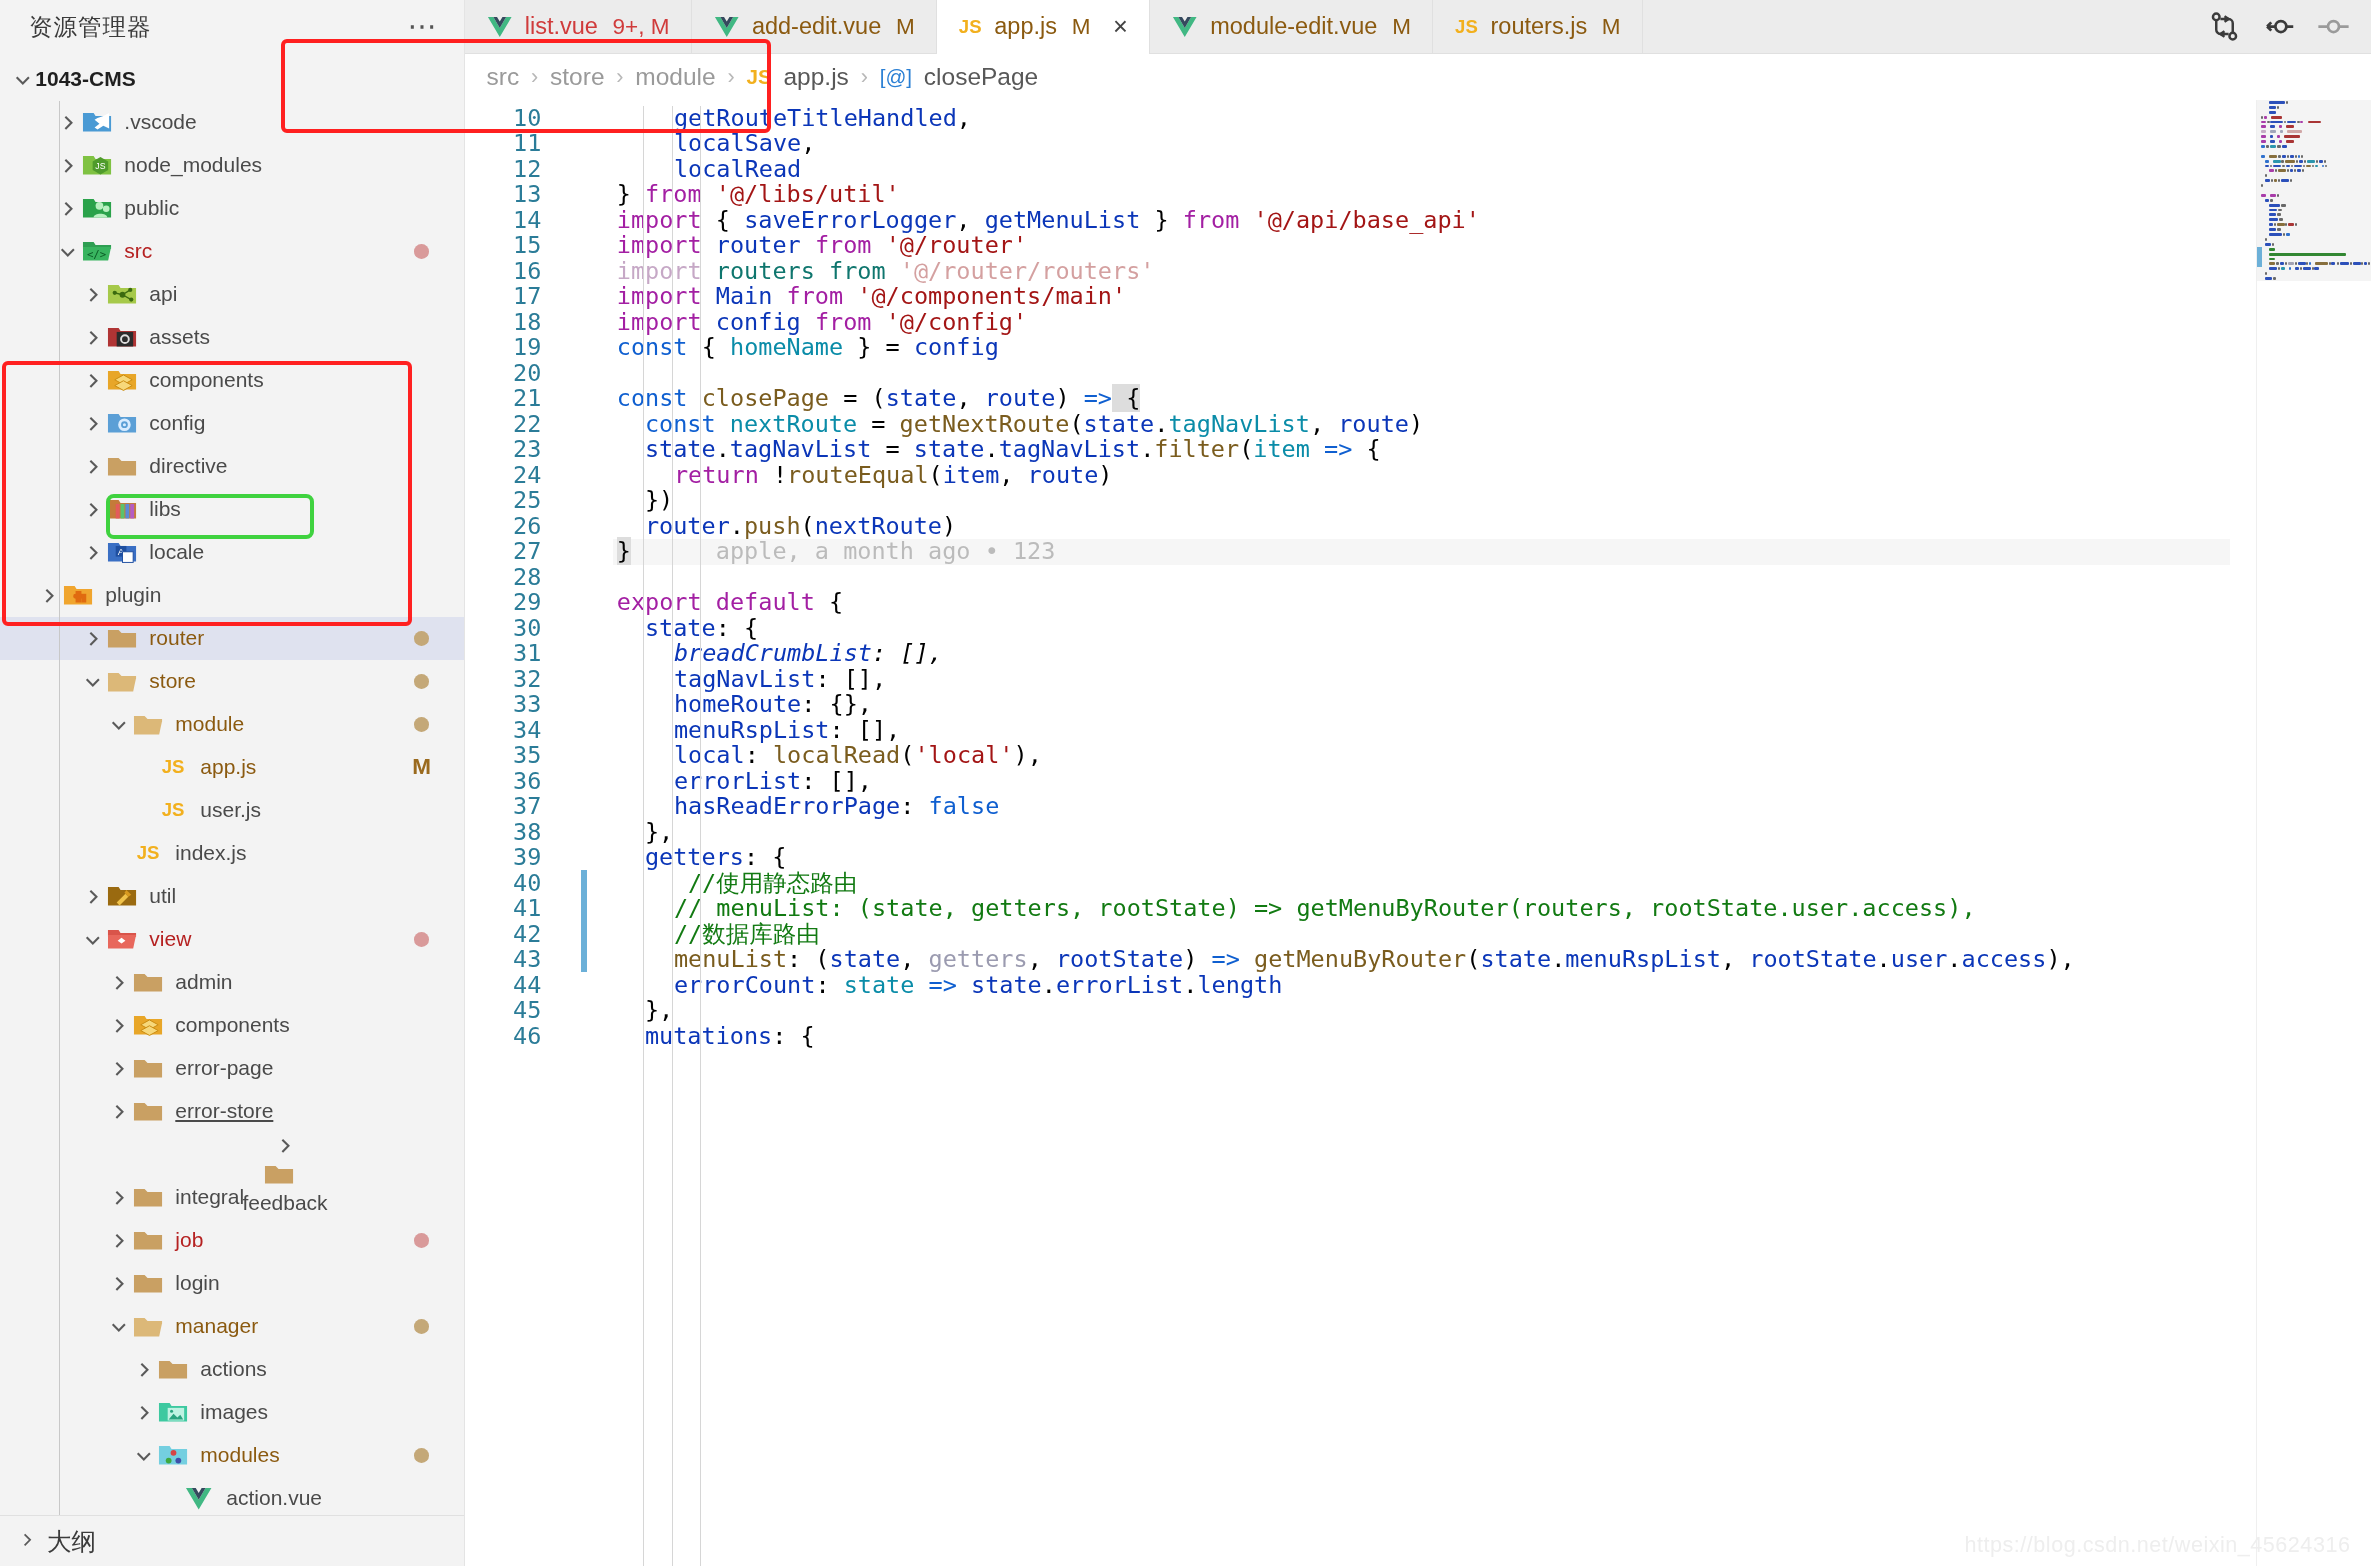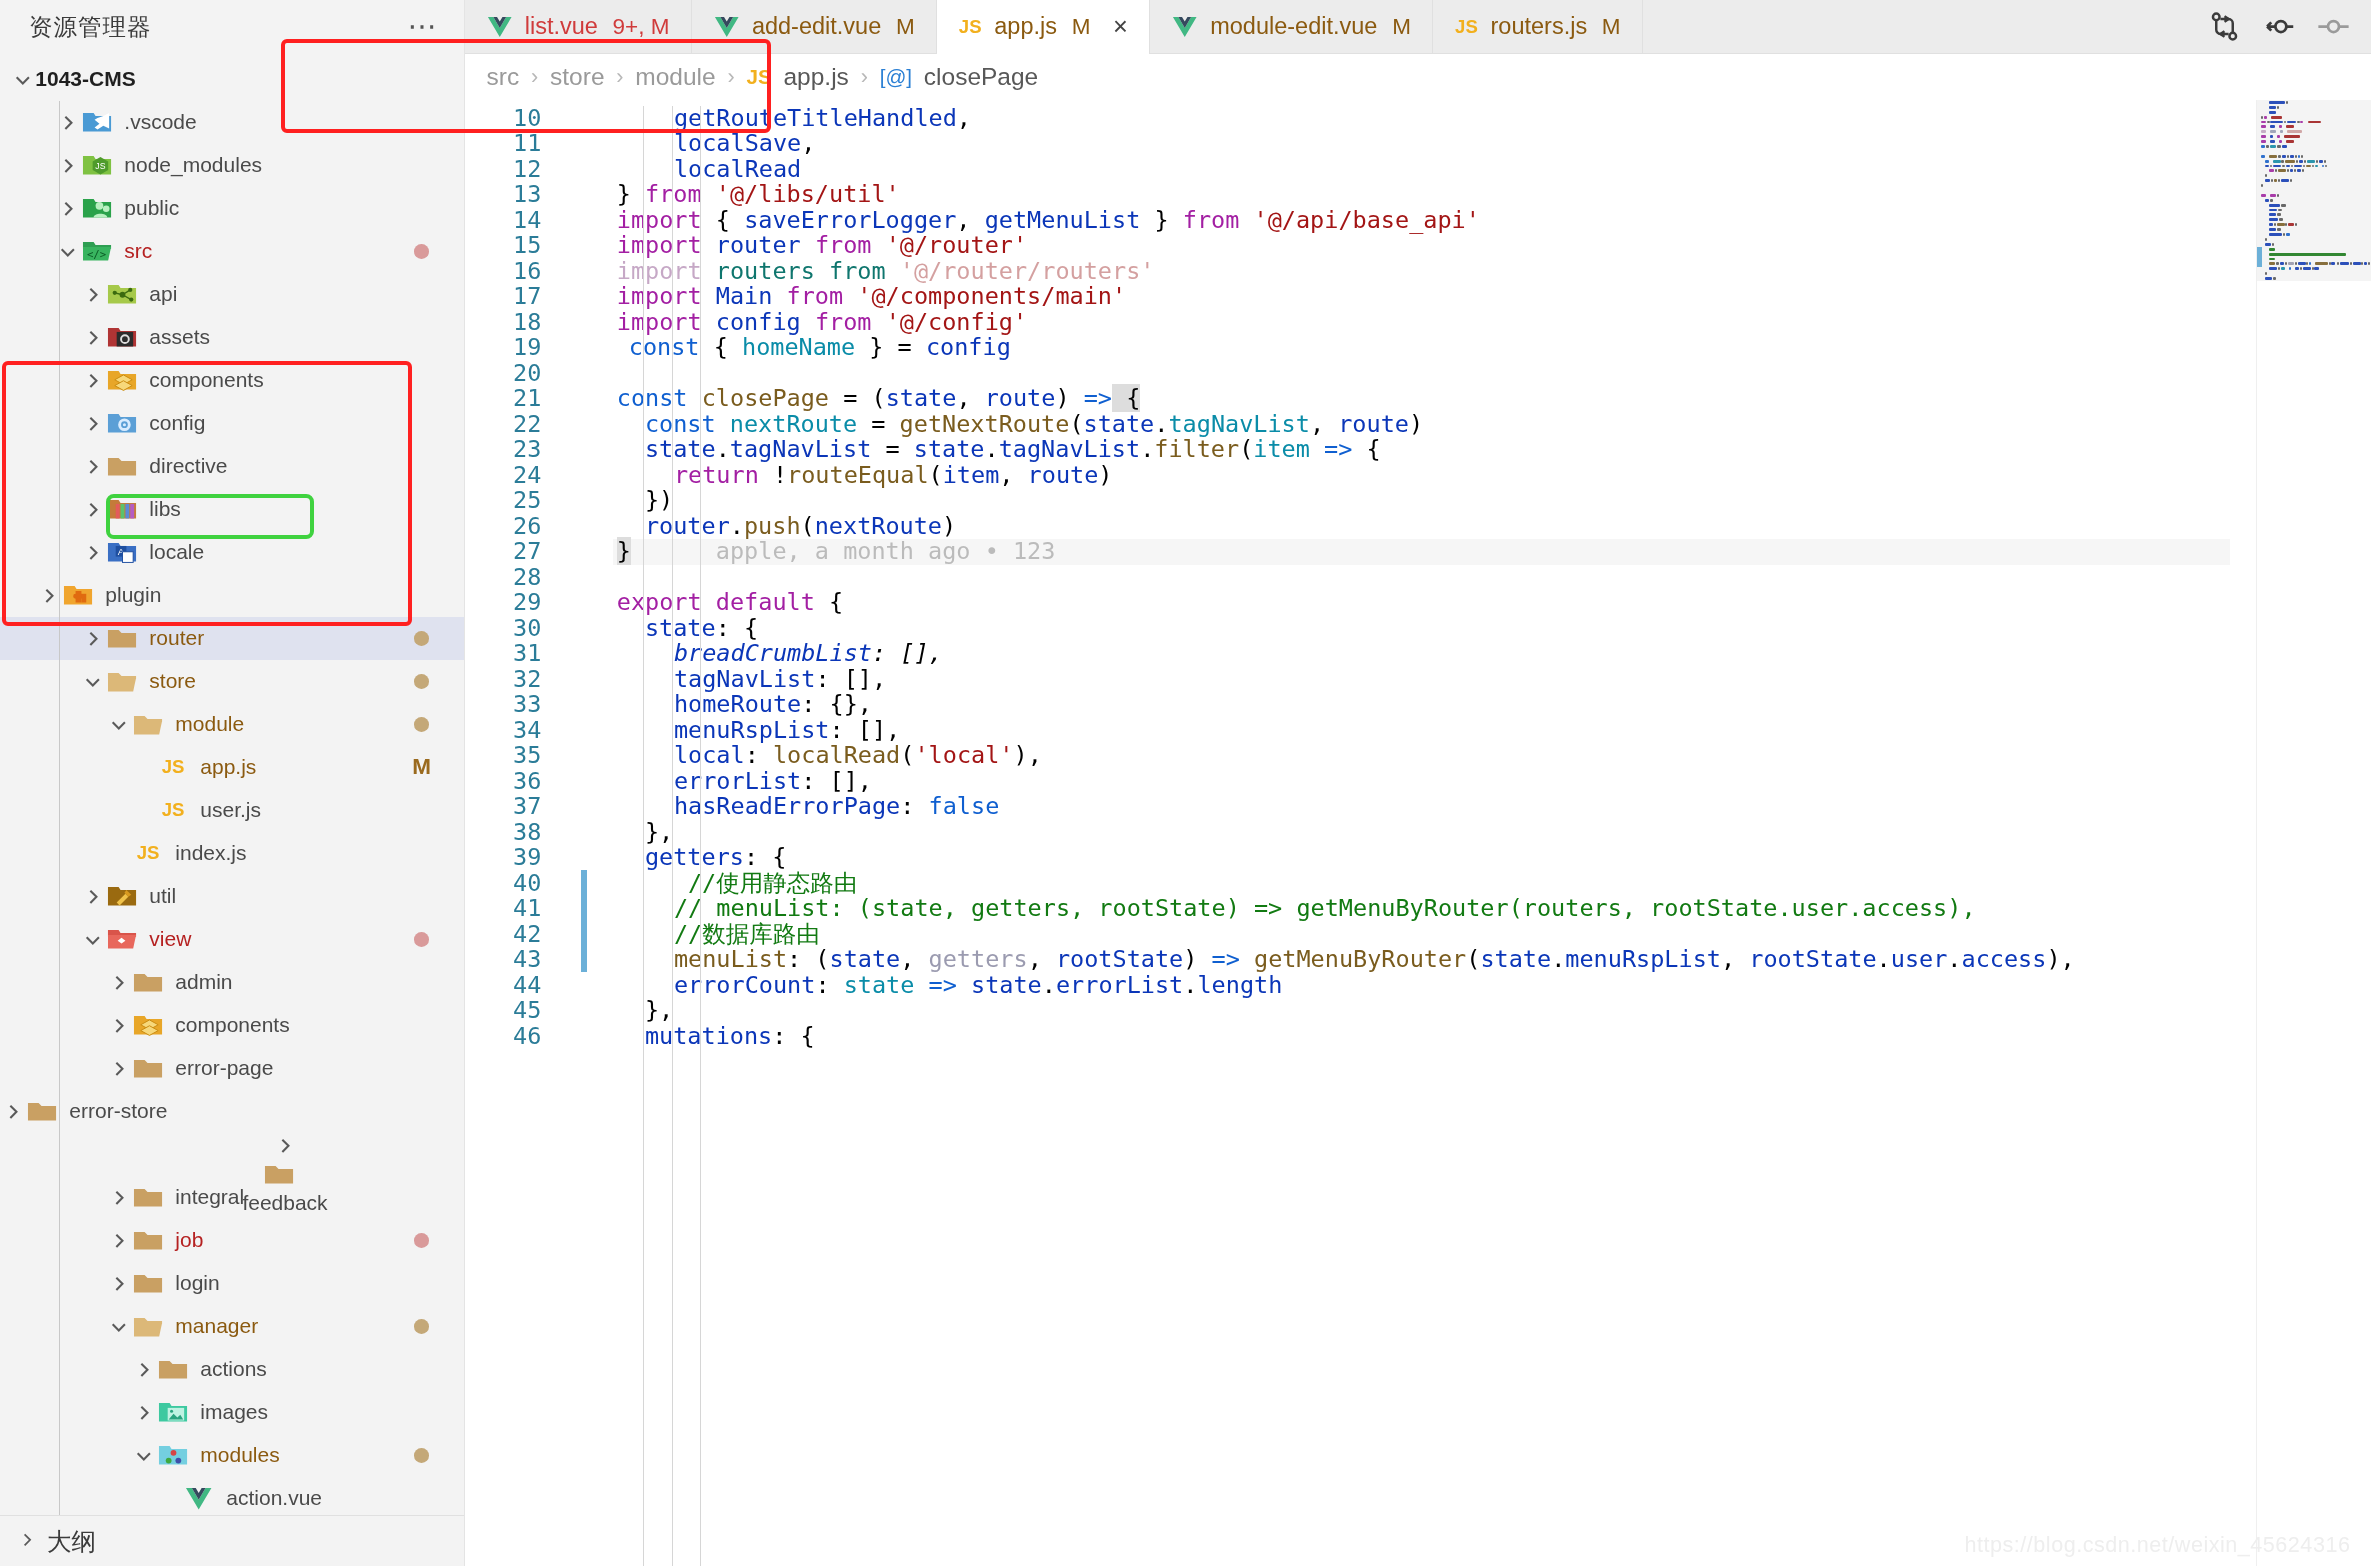--- a/index.html
+++ b/index.html
@@ -543,21 +543,21 @@
                 <path d="M6 3l5 5-5 5" fill="none" stroke="#5a5a5a" stroke-width="1.7"></path>
               </svg>
             </span>
             <span class="ico">
               <svg width="31" height="25.5" viewBox="0 0 32 26">
                 <path d="M1 4h11l3 3h15v15H1z" fill="#c9a063"></path>
               </svg>
             </span>
             <span class="nm ">error-page</span>
           </div>
-          <div class="row" style="">
+          <div class="row" style="padding-left: 106px; text-decoration: underline;">
             <span class="chev">
               <svg width="19.6" height="19.6" viewBox="0 0 16 16">
                 <path d="M6 3l5 5-5 5" fill="none" stroke="#5a5a5a" stroke-width="1.7"></path>
               </svg>
             </span>
             <span class="ico">
               <svg width="31" height="25.5" viewBox="0 0 32 26">
                 <path d="M1 4h11l3 3h15v15H1z" fill="#c9a063"></path>
               </svg>
             </span>
@@ -831,21 +831,21 @@
         <div class="codecol" id="codecol">
             <div class="cl" style="padding-left: 61px;"><span class="var">getRouteTitleHandled</span><span class="pun">,</span></div>
             <div class="cl" style="padding-left: 61px;"><span class="var">localSave</span><span class="pun">,</span></div>
             <div class="cl" style="padding-left: 61px;"><span class="var">localRead</span></div>
             <div class="cl" style="padding-left: 3.9px;"><span class="pun">} </span><span class="kw">from</span><span class="pun"> </span><span class="str">'@/libs/util'</span></div>
             <div class="cl" style="padding-left: 3.9px;"><span class="kw">import</span><span class="pun"> { </span><span class="var">saveErrorLogger</span><span class="pun">, </span><span class="var">getMenuList</span><span class="pun"> } </span><span class="kw">from</span><span class="pun"> </span><span class="str">'@/api/base_api'</span></div>
             <div class="cl" style="padding-left: 3.9px;"><span class="kw">import</span><span class="pun"> </span><span class="var">router</span><span class="pun"> </span><span class="kw">from</span><span class="pun"> </span><span class="str">'@/router'</span></div>
             <div class="cl" style="padding-left: 3.9px;"><span class="lite">import</span><span class="pun"> </span><span class="lite2">routers</span><span class="pun"> </span><span class="lite2">from</span><span class="pun"> </span><span class="lite3">'@/router/routers'</span></div>
             <div class="cl" style="padding-left: 3.9px;"><span class="kw">import</span><span class="pun"> </span><span class="var">Main</span><span class="pun"> </span><span class="kw">from</span><span class="pun"> </span><span class="str">'@/components/main'</span></div>
             <div class="cl" style="padding-left: 3.9px;"><span class="kw">import</span><span class="pun"> </span><span class="var">config</span><span class="pun"> </span><span class="kw">from</span><span class="pun"> </span><span class="str">'@/config'</span></div>
-            <div class="cl" style="padding-left: 3.9px; margin-left: 12px;"><span class="kw2">const</span><span class="pun"> { </span><span class="cyan">homeName</span><span class="pun"> } = </span><span class="var">config</span></div>
+            <div class="cl" style="padding-left: 3.9px;"><span class="kw2">const</span><span class="pun"> { </span><span class="cyan">homeName</span><span class="pun"> } = </span><span class="var">config</span></div>
             <div class="cl" style="padding-left: 3.9px;"></div>
             <div class="cl" style="padding-left: 3.9px;"><span class="kw2">const</span><span class="pun"> </span><span class="fn">closePage</span><span class="pun"> = (</span><span class="var">state</span><span class="pun">, </span><span class="var">route</span><span class="pun">) </span><span class="kw2">=&gt;</span><span class="pun cursor-block"> {</span></div>
             <div class="cl" style="padding-left: 32px;"><span class="kw2">const</span><span class="pun"> </span><span class="cyan">nextRoute</span><span class="pun"> = </span><span class="fn">getNextRoute</span><span class="pun">(</span><span class="var">state</span><span class="pun">.</span><span class="cyan">tagNavList</span><span class="pun">, </span><span class="var">route</span><span class="pun">)</span></div>
             <div class="cl" style="padding-left: 32px;"><span class="var">state</span><span class="pun">.</span><span class="var">tagNavList</span><span class="pun"> = </span><span class="var">state</span><span class="pun">.</span><span class="var">tagNavList</span><span class="pun">.</span><span class="fn">filter</span><span class="pun">(</span><span class="cyan">item</span><span class="pun"> </span><span class="kw2">=&gt;</span><span class="pun"> {</span></div>
             <div class="cl" style="padding-left: 61px;"><span class="kw">return</span><span class="pun"> !</span><span class="fn">routeEqual</span><span class="pun">(</span><span class="var">item</span><span class="pun">, </span><span class="var">route</span><span class="pun">)</span></div>
             <div class="cl" style="padding-left: 32px;"><span class="pun">})</span></div>
             <div class="cl" style="padding-left: 32px;"><span class="var">router</span><span class="pun">.</span><span class="fn">push</span><span class="pun">(</span><span class="var">nextRoute</span><span class="pun">)</span></div>
             <div class="cl blame-line" style="padding-left: 3.9px;"><span class="pun cursor-block">}</span><span class="blame">      apple, a month ago • 123</span></div>
             <div class="cl" style="padding-left: 3.9px;"></div>
             <div class="cl" style="padding-left: 3.9px;"><span class="kw">export</span><span class="pun"> </span><span class="kw">default</span><span class="pun"> {</span></div>

